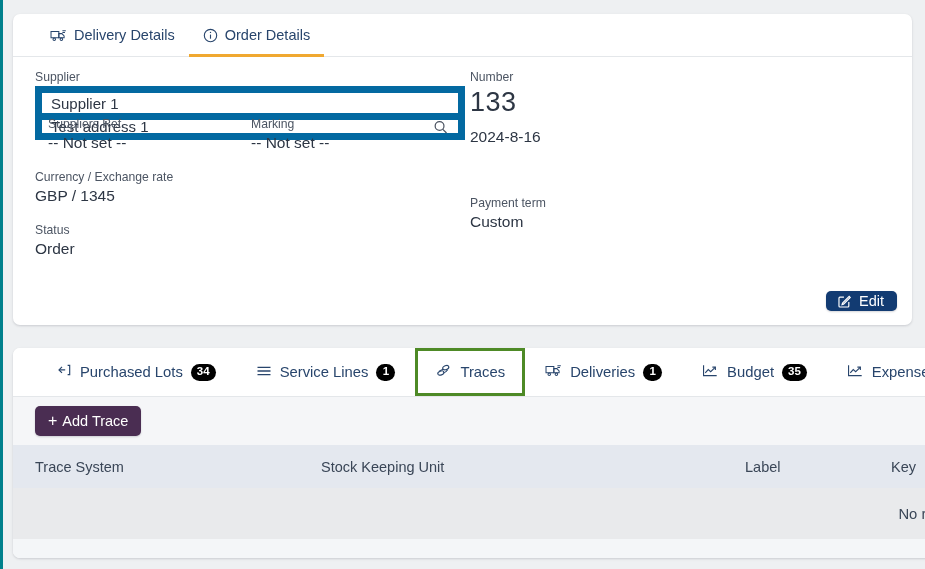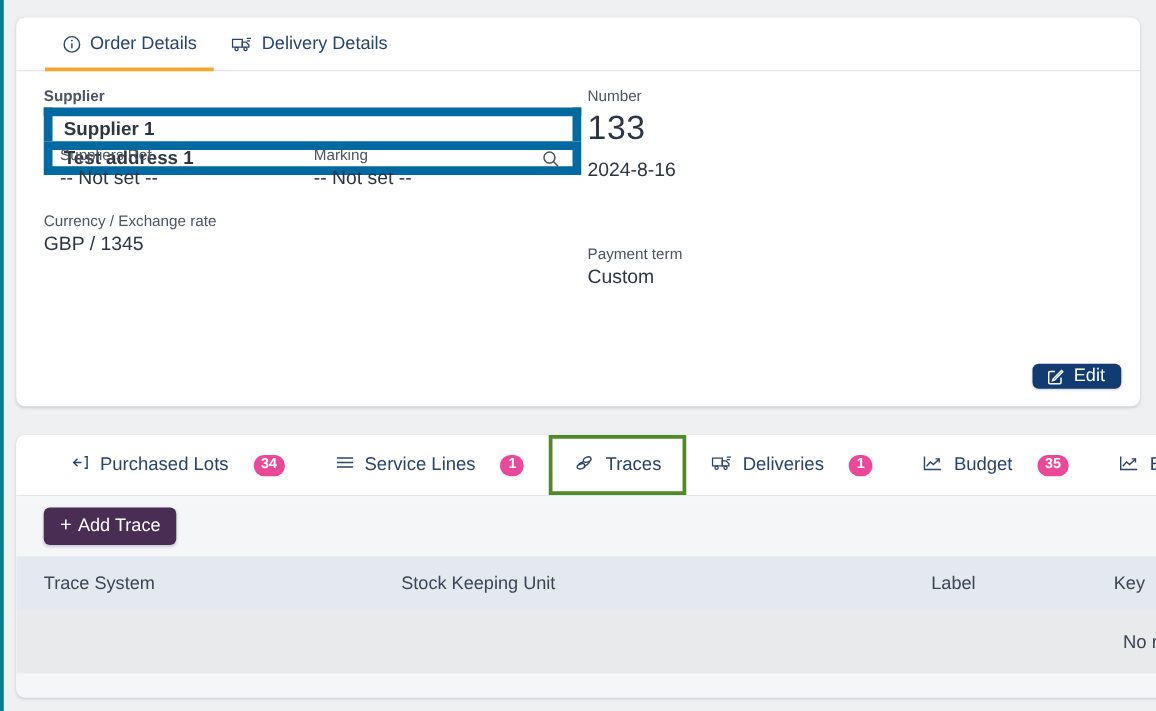--- a/index.html
+++ b/index.html
@@ -92,21 +92,20 @@
 
   .col-left {
     position: absolute;
     left: 22px; top: 59px;
     width: 430px;
   }
   .supplier-block {
     position: absolute;
     left: 22px; top: 12px;
     width: 430px;
-    font-weight: bold;
   }
   .ro-input {
     height: 27px;
     border: 7px solid #0369a1;
     background: #fff;
     display: flex;
     align-items: center;
     padding: 0 8px 0 9px;
     font-size: 15px;
     color: #2d3644;
@@ -184,33 +183,32 @@
     font-size: 14.8px;
     cursor: pointer;
     white-space: nowrap;
     position: relative;
   }
   .btab.focused {
     outline: 3px solid #4e8a26;
     outline-offset: -3px;
   }
   .badge {
-    background: #ec4899;
+    background: #000000;
     color: #ffffff;
     border-radius: 9px;
     min-width: 19px;
     height: 17px;
     padding: 0 6px;
     font-size: 11.5px;
     font-weight: bold;
     display: inline-flex;
     align-items: center;
     justify-content: center;
     line-height: 1;
-    margin-left: 12px;
   }
 
   .toolbar {
     height: 48px;
     background: #f5f6f8;
     display: flex;
     align-items: center;
     padding-left: 22px;
   }
   .add-btn {
@@ -261,42 +259,42 @@
 <div class="page">
 
   <div class="left-rail"></div>
 
   <div class="page-body">
 
     <div class="card top-card">
 
       <div class="tabstrip">
 
-        <div class="dtab active">
-          <span class="ic">
-            <svg width="15" height="15" viewBox="0 0 16 16" fill="none" stroke="#28456c" stroke-width="1.2">
-              <circle cx="8" cy="8" r="6.6"></circle>
-              <line x1="8" y1="7" x2="8" y2="11.4"></line>
-              <circle cx="8" cy="4.7" r="0.75" fill="#28456c" stroke="none"></circle>
-            </svg>
-          </span>
-          <span>Order Details</span>
-        </div>
-
         <div class="dtab">
           <span class="ic">
             <svg width="17" height="15" viewBox="0 0 20 16" fill="none" stroke="#28456c" stroke-width="1.2">
               <path d="M1.2 3.2h9.2v7.4H1.2z"></path>
               <path d="M10.4 5.8h3.6l2.6 2.8v2h-6.2z"></path>
               <circle cx="5" cy="12.4" r="1.5"></circle>
               <circle cx="13.4" cy="12.4" r="1.5"></circle>
               <path d="M14.6 2.4h4M14.6 4.6h3"></path>
             </svg>
           </span>
           <span>Delivery Details</span>
+        </div>
+
+        <div class="dtab active">
+          <span class="ic">
+            <svg width="15" height="15" viewBox="0 0 16 16" fill="none" stroke="#28456c" stroke-width="1.2">
+              <circle cx="8" cy="8" r="6.6"></circle>
+              <line x1="8" y1="7" x2="8" y2="11.4"></line>
+              <circle cx="8" cy="4.7" r="0.75" fill="#28456c" stroke="none"></circle>
+            </svg>
+          </span>
+          <span>Order Details</span>
         </div>
       </div>
 
       <div class="card-body">
 
         <div class="supplier-block">
           <div class="fld-label">Supplier</div>
           <div class="ro-input first">
             <span>Supplier 1</span>
           </div>
@@ -321,20 +319,24 @@
               <div class="fld-label">Marking</div>
               <div class="fld-value">-- Not set --</div>
             </div>
           </div>
 
           <div class="mt16">
             <div class="fld-label">Currency / Exchange rate</div>
             <div class="fld-value">GBP / 1345</div>
           </div>
 
+          <div class="mt16">
+            <div class="fld-label">Status</div>
+            <div class="fld-value">Order</div>
+          </div>
         </div>
 
         <div class="col-right">
           <div>
             <div class="fld-label">Number</div>
             <div class="big-number">133</div>
           </div>
           <div style="margin-top:9px">
             <div class="fld-value">2024-8-16</div>
           </div>

